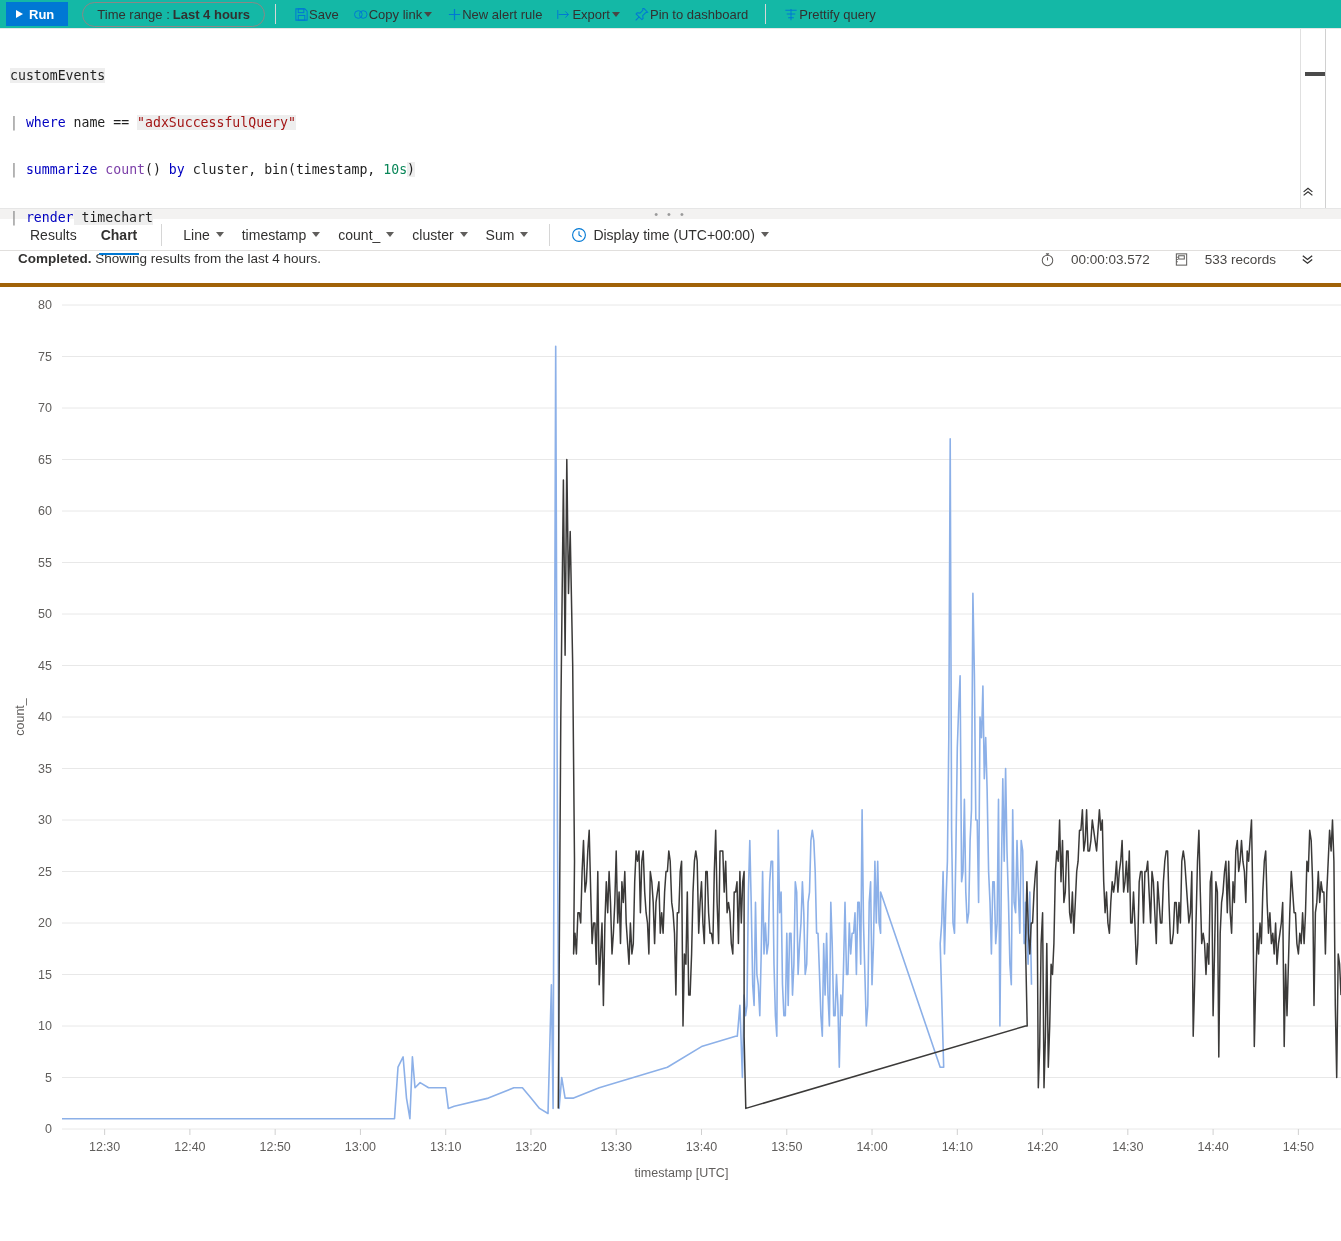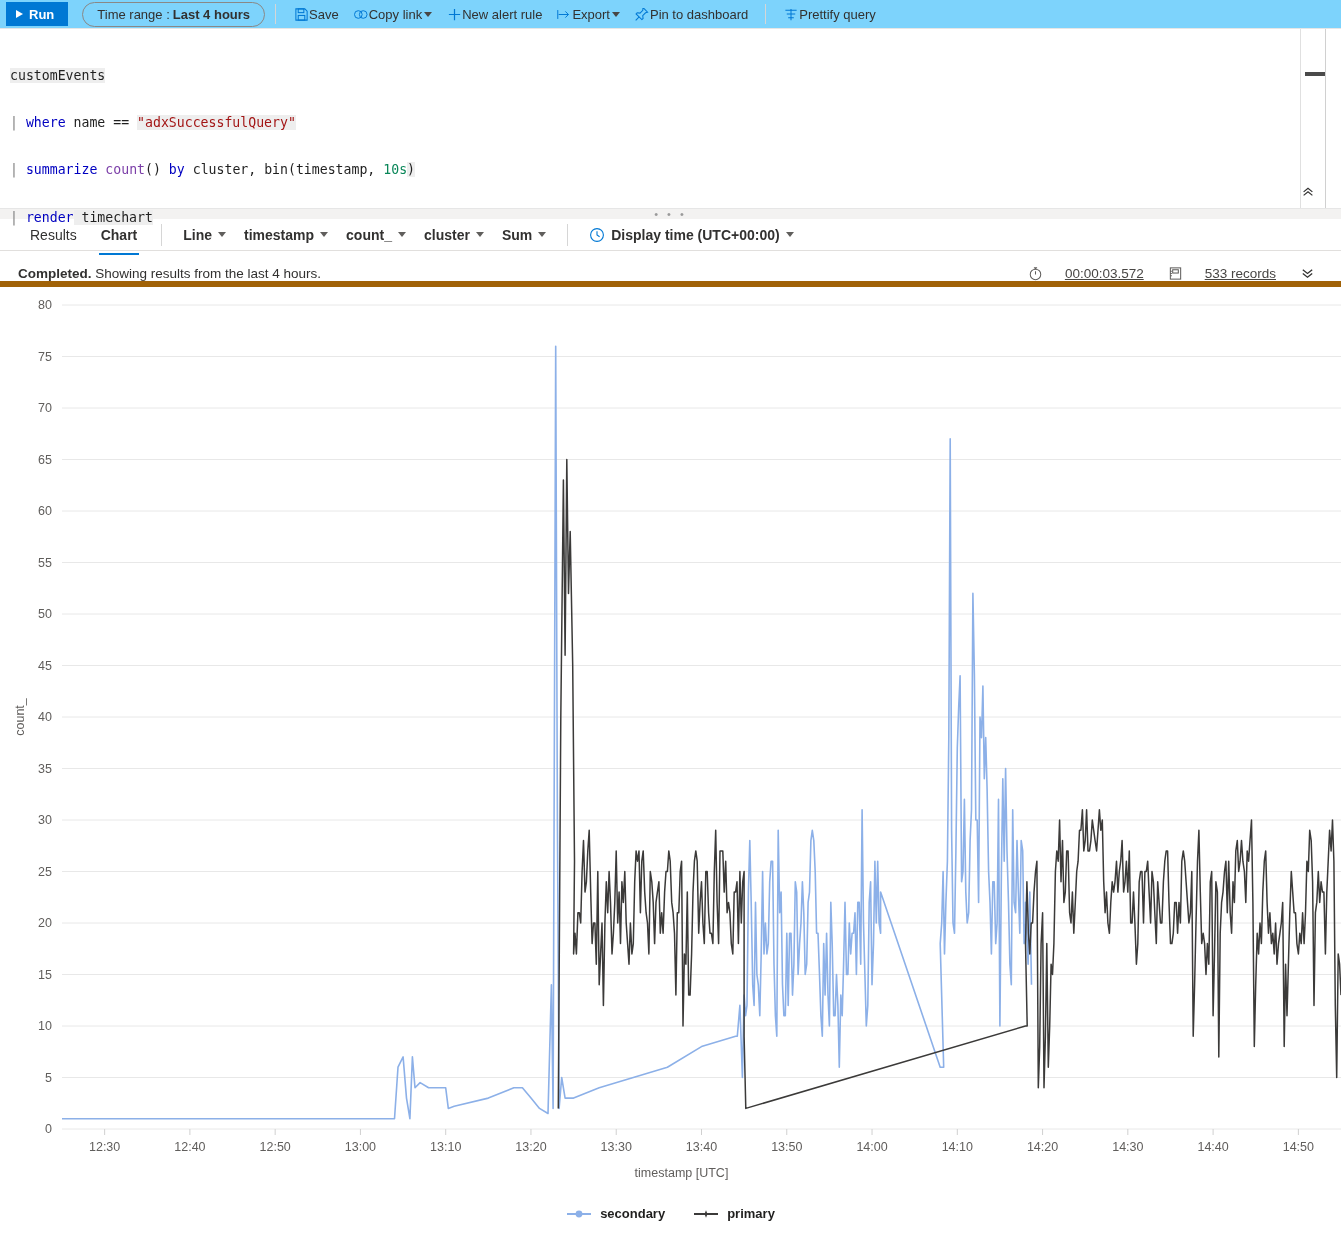--- a/index.html
+++ b/index.html
@@ -13,21 +13,21 @@
     overflow: hidden;
   }
 
   
   .toolbar {
     height: 29px;
     display: flex;
     align-items: center;
     gap: 0;
     padding: 0 4px 0 0;
-    background: #7dd3fc;
+    background: #14b8a6;
     border-bottom: 1px solid #e6e6e6;
     font-size: 13px;
   }
   .run-btn {
     display: flex; align-items: center; gap: 6px;
     background: #0078d4;
     color: #ffffff;
     height: 24px;
     padding: 0 14px 0 10px;
     margin-left: 6px;
@@ -161,45 +161,44 @@
     background: #0078d4;
   }
   .tab-sep { width: 1px; height: 22px; background: #d6d6d6; margin: 0 12px; }
   .dd {
     display: flex; align-items: center; gap: 6px;
     padding: 0 9px;
     height: 28px;
     cursor: pointer;
     color: #323130;
     white-space: nowrap;
-    font-weight: bold;
   }
   .chev-sm {
     width: 0; height: 0;
     border-left: 4px solid transparent;
     border-right: 4px solid transparent;
     border-top: 5px solid #605e5c;
   }
 
   
   .statusbar {
     height: 36px;
-    display: flex; align-items: flex-end;
+    display: flex; align-items: flex-start;
     padding: 0 18px 0 18px;
     font-size: 13.5px;
     color: #323130;
-    border-bottom: 6px solid #a16207;
+    border-bottom: 4px solid #a16207;
   }
   .status-left b { font-weight: 700; }
   .status-right {
     margin-left: auto;
     display: flex; align-items: center; gap: 8px;
     color: #484644;
   }
-  .status-chip { display: flex; align-items: center; gap: 21px; padding: 0 8px; text-decoration: underline; }
+  .status-chip { display: flex; align-items: center; gap: 15px; padding: 0 8px; }
 
   
   .chart-area {
     position: relative;
     height: 940px;
     background: #ffffff;
   }
   svg.chart { display: block; }
   .axis-label {
     font-family: "Liberation Sans", sans-serif;
@@ -471,30 +470,13 @@
       <text x="1298.3666666666668" y="864" text-anchor="middle" class="axis-label">14:50</text>
       <text x="681.5" y="890" text-anchor="middle" class="axis-title">timestamp [UTC]</text>
       <text x="24" y="430" text-anchor="middle" class="axis-title" transform="rotate(-90 24 430)">count_</text>
       <g>
         <path d="M62.0 831.7 L394.5 831.7 L394.5 831.7 L398.0 780.2 L403.1 769.9 L406.5 811.1 L409.9 831.7 L412.4 769.9 L415.0 800.8 L420.1 795.6 L428.6 800.8 L437.2 800.8 L445.7 800.8 L448.3 821.4 L454.2 819.3 L454.2 819.3 L488.3 811.1 L513.9 800.8 L522.4 800.8 L531.0 811.1 L539.5 821.4 L548.0 826.5 L548.0 826.5 L551.4 697.8 L553.1 821.4 L555.7 59.2 L557.4 533.0 L559.1 821.4 L561.7 790.5 L565.1 811.1 L573.6 811.1 L599.2 800.8 L633.3 790.5 L667.4 780.2 L701.5 759.6 L735.6 749.3 L735.6 749.3 L737.3 749.3 L739.9 718.4 L742.4 790.5 L744.1 708.1 L745.6 728.7 L747.0 718.4 L748.4 605.1 L749.8 553.6 L751.2 615.4 L752.7 697.8 L754.1 718.4 L755.5 615.4 L756.9 687.5 L758.3 697.8 L759.8 728.7 L761.2 666.9 L762.6 584.5 L764.0 666.9 L765.4 636.0 L766.9 666.9 L768.3 656.6 L769.7 594.8 L771.1 574.2 L772.6 574.2 L774.0 677.2 L775.4 728.7 L776.8 749.3 L778.2 543.3 L779.7 625.7 L781.1 605.1 L782.5 697.8 L783.9 728.7 L785.3 728.7 L786.8 646.3 L788.2 718.4 L789.6 646.3 L791.0 646.3 L792.5 708.1 L793.9 677.2 L795.3 594.8 L796.7 605.1 L798.1 687.5 L799.6 656.6 L801.0 636.0 L802.4 594.8 L803.8 625.7 L805.2 687.5 L806.7 677.2 L808.1 615.4 L809.5 605.1 L810.9 553.6 L812.3 543.3 L813.8 553.6 L815.2 584.5 L816.6 646.3 L818.0 646.3 L819.5 687.5 L820.9 728.7 L822.3 749.3 L823.7 656.6 L825.1 708.1 L826.6 646.3 L828.0 708.1 L829.4 739.0 L830.8 615.4 L832.2 656.6 L833.7 728.7 L835.1 728.7 L836.5 687.5 L837.9 718.4 L839.3 780.2 L840.8 708.1 L842.2 728.7 L843.6 677.2 L845.0 615.4 L846.5 687.5 L847.9 687.5 L849.3 636.0 L850.7 666.9 L852.1 646.3 L853.6 646.3 L855.0 625.7 L856.4 687.5 L857.8 615.4 L859.2 615.4 L860.7 677.2 L862.1 522.7 L863.5 636.0 L864.9 687.5 L866.3 739.0 L867.8 718.4 L869.2 615.4 L870.6 594.8 L872.0 697.8 L873.5 656.6 L874.9 574.2 L876.3 636.0 L877.7 574.2 L879.1 636.0 L880.6 646.3 L880.6 605.1 L940.2 780.2 L943.7 780.2 L940.2 656.6 L941.7 636.0 L943.1 584.5 L944.5 666.9 L945.9 615.4 L947.4 574.2 L948.8 450.6 L950.2 151.9 L951.6 543.3 L953.0 636.0 L954.5 646.3 L955.9 563.9 L957.3 460.9 L958.7 419.7 L960.1 388.8 L961.6 594.8 L963.0 584.5 L964.4 512.4 L965.8 605.1 L967.2 636.0 L968.7 625.7 L970.1 553.6 L971.5 522.7 L972.9 306.4 L974.4 388.8 L975.8 533.0 L977.2 533.0 L978.6 615.4 L980.0 430.0 L981.5 450.6 L982.9 399.1 L984.3 491.8 L985.7 450.6 L987.1 502.1 L988.6 584.5 L990.0 615.4 L991.4 666.9 L992.8 594.8 L994.2 594.8 L995.7 656.6 L997.1 636.0 L998.5 512.4 L999.9 739.0 L1001.4 584.5 L1002.8 491.8 L1004.2 574.2 L1005.6 481.5 L1007.0 563.9 L1008.5 615.4 L1009.9 677.2 L1011.3 697.8 L1012.7 522.7 L1014.1 615.4 L1015.6 625.7 L1017.0 553.6 L1018.4 605.1 L1019.8 646.3 L1021.2 553.6 L1022.7 563.9 L1024.1 656.6 L1025.5 636.0 L1025.5 615.4 L1028.1 677.2 L1029.8 605.1 L1031.5 697.8 " fill="none" stroke="#8cb0e8" stroke-width="1.6" stroke-linejoin="round"></path>
       </g>
       <g>
         <path d="M558.3 821.4 L560.8 430.0 L563.4 193.1 L565.1 368.2 L566.8 172.5 L568.5 306.4 L570.2 244.6 L572.7 378.5 L574.5 574.2 L573.6 666.9 L575.0 646.3 L576.4 666.9 L577.9 625.7 L579.3 625.7 L580.7 636.0 L582.1 584.5 L583.5 553.6 L585.0 605.1 L586.4 594.8 L587.8 563.9 L589.2 543.3 L590.7 605.1 L592.1 656.6 L593.5 636.0 L594.9 636.0 L596.3 677.2 L597.8 584.5 L599.2 697.8 L600.6 666.9 L602.0 636.0 L603.4 718.4 L604.9 636.0 L606.3 594.8 L607.7 625.7 L609.1 584.5 L610.5 615.4 L612.0 666.9 L613.4 646.3 L614.8 615.4 L616.2 563.9 L617.7 636.0 L619.1 605.1 L620.5 656.6 L621.9 594.8 L623.3 615.4 L624.8 584.5 L626.2 636.0 L627.6 656.6 L629.0 677.2 L630.4 636.0 L631.9 666.9 L633.3 656.6 L634.7 594.8 L636.1 563.9 L637.5 574.2 L639.0 563.9 L640.4 625.7 L641.8 574.2 L643.2 563.9 L644.7 605.1 L646.1 625.7 L647.5 636.0 L648.9 666.9 L650.3 584.5 L651.8 594.8 L653.2 615.4 L654.6 656.6 L656.0 615.4 L657.4 605.1 L658.9 594.8 L660.3 646.3 L661.7 625.7 L663.1 646.3 L664.6 605.1 L666.0 584.5 L667.4 584.5 L668.8 563.9 L670.2 574.2 L671.7 615.4 L673.1 625.7 L674.5 646.3 L675.9 708.1 L677.3 625.7 L678.8 625.7 L680.2 584.5 L681.6 574.2 L683.0 739.0 L684.4 666.9 L685.9 677.2 L687.3 605.1 L688.7 708.1 L690.1 708.1 L691.6 666.9 L693.0 605.1 L694.4 574.2 L695.8 563.9 L697.2 574.2 L698.7 646.3 L700.1 615.4 L701.5 594.8 L702.9 636.0 L704.3 656.6 L705.8 584.5 L707.2 584.5 L708.6 625.7 L710.0 646.3 L711.4 646.3 L712.9 656.6 L714.3 584.5 L715.7 543.3 L717.1 615.4 L718.6 656.6 L720.0 563.9 L721.4 563.9 L722.8 563.9 L724.2 605.1 L725.7 574.2 L727.1 625.7 L728.5 615.4 L729.9 625.7 L731.3 656.6 L732.8 666.9 L734.2 605.1 L735.6 605.1 L737.0 594.8 L738.4 656.6 L739.9 584.5 L741.3 636.0 L742.7 594.8 L744.1 584.5 L744.1 749.3 L745.8 821.4 L1025.5 739.0 L1027.2 739.0 L1025.5 656.6 L1026.9 594.8 L1028.4 646.3 L1029.8 666.9 L1031.2 636.0 L1032.6 636.0 L1034.0 605.1 L1035.5 584.5 L1036.9 574.2 L1038.3 800.8 L1039.7 759.6 L1041.1 656.6 L1042.6 625.7 L1044.0 800.8 L1045.4 749.3 L1046.8 656.6 L1048.3 780.2 L1049.7 739.0 L1051.1 677.2 L1052.5 687.5 L1053.9 656.6 L1055.4 584.5 L1056.8 563.9 L1058.2 574.2 L1059.6 533.0 L1061.0 594.8 L1062.5 553.6 L1063.9 615.4 L1065.3 605.1 L1066.7 563.9 L1068.1 563.9 L1069.6 625.7 L1071.0 636.0 L1072.4 605.1 L1073.8 646.3 L1075.3 615.4 L1076.7 584.5 L1078.1 574.2 L1079.5 543.3 L1080.9 543.3 L1082.4 522.7 L1083.8 563.9 L1085.2 553.6 L1086.6 522.7 L1088.0 563.9 L1089.5 563.9 L1090.9 553.6 L1092.3 533.0 L1093.7 543.3 L1095.1 553.6 L1096.6 563.9 L1098.0 543.3 L1099.4 522.7 L1100.8 543.3 L1102.3 533.0 L1103.7 594.8 L1105.1 625.7 L1106.5 605.1 L1107.9 636.0 L1109.4 646.3 L1110.8 615.4 L1112.2 594.8 L1113.6 605.1 L1115.0 594.8 L1116.5 574.2 L1117.9 605.1 L1119.3 584.5 L1120.7 574.2 L1122.1 553.6 L1123.6 605.1 L1125.0 594.8 L1126.4 574.2 L1127.8 605.1 L1129.3 563.9 L1130.7 636.0 L1132.1 636.0 L1133.5 605.1 L1134.9 636.0 L1136.4 677.2 L1137.8 656.6 L1139.2 594.8 L1140.6 584.5 L1142.0 584.5 L1143.5 636.0 L1144.9 584.5 L1146.3 584.5 L1147.7 574.2 L1149.1 605.1 L1150.6 636.0 L1152.0 584.5 L1153.4 594.8 L1154.8 625.7 L1156.3 656.6 L1157.7 594.8 L1159.1 615.4 L1160.5 636.0 L1161.9 636.0 L1163.4 594.8 L1164.8 574.2 L1166.2 563.9 L1167.6 563.9 L1169.0 615.4 L1170.5 656.6 L1171.9 656.6 L1173.3 646.3 L1174.7 615.4 L1176.2 615.4 L1177.6 646.3 L1179.0 615.4 L1180.4 636.0 L1181.8 574.2 L1183.3 563.9 L1184.7 574.2 L1186.1 594.8 L1187.5 615.4 L1188.9 636.0 L1190.4 625.7 L1191.8 584.5 L1193.2 749.3 L1194.6 697.8 L1196.0 636.0 L1197.5 574.2 L1198.9 543.3 L1200.3 605.1 L1201.7 656.6 L1203.2 646.3 L1204.6 656.6 L1206.0 687.5 L1207.4 656.6 L1208.8 677.2 L1210.3 594.8 L1211.7 584.5 L1213.1 728.7 L1214.5 666.9 L1215.9 594.8 L1217.4 605.1 L1218.8 769.9 L1220.2 646.3 L1221.6 615.4 L1223.0 605.1 L1224.5 584.5 L1225.9 574.2 L1227.3 625.7 L1228.7 574.2 L1230.2 625.7 L1231.6 646.3 L1233.0 594.8 L1234.4 615.4 L1235.8 563.9 L1237.3 553.6 L1238.7 584.5 L1240.1 574.2 L1241.5 553.6 L1242.9 574.2 L1244.4 584.5 L1245.8 615.4 L1247.2 563.9 L1248.6 574.2 L1250.0 553.6 L1251.5 533.0 L1252.9 615.4 L1254.3 759.6 L1255.7 697.8 L1257.2 646.3 L1258.6 666.9 L1260.0 636.0 L1261.4 656.6 L1262.8 605.1 L1264.3 574.2 L1265.7 563.9 L1267.1 615.4 L1268.5 646.3 L1269.9 625.7 L1271.4 656.6 L1272.8 646.3 L1274.2 666.9 L1275.6 636.0 L1277.0 677.2 L1278.5 656.6 L1279.9 646.3 L1281.3 636.0 L1282.7 615.4 L1284.2 759.6 L1285.6 677.2 L1287.0 728.7 L1288.4 677.2 L1289.8 625.7 L1291.3 584.5 L1292.7 605.1 L1294.1 625.7 L1295.5 625.7 L1296.9 656.6 L1298.4 666.9 L1299.8 646.3 L1301.2 656.6 L1302.6 625.7 L1304.1 656.6 L1305.5 625.7 L1306.9 574.2 L1308.3 584.5 L1309.7 543.3 L1311.2 553.6 L1312.6 594.8 L1314.0 718.4 L1315.4 625.7 L1316.8 615.4 L1318.3 584.5 L1319.7 615.4 L1321.1 594.8 L1322.5 605.1 L1323.9 605.1 L1325.4 666.9 L1326.8 605.1 L1328.2 574.2 L1329.6 543.3 L1331.1 563.9 L1332.5 533.0 L1333.9 574.2 L1335.3 718.4 L1336.7 790.5 L1338.2 666.9 L1339.6 677.2 L1341.0 708.1 " fill="none" stroke="#3b3a39" stroke-width="1.5" stroke-linejoin="round"></path>
       </g>
     </svg>
-  <div class="legend-row">
-    <div class="legend-item">
-      <svg class="legend-marker" viewBox="0 0 26 12">
-        <path d="M1 6h24" stroke="#8cb0e8" stroke-width="2"></path>
-          <circle cx="13" cy="6" r="3.4" fill="#8cb0e8"></circle>
-      </svg>
-      <span>secondary</span>
-    </div>
-    <div class="legend-item">
-      <svg class="legend-marker" viewBox="0 0 26 12">
-        <path d="M1 6h24" stroke="#3b3a39" stroke-width="2"></path>
-          <path d="M13 2.2l1.5 3.8L13 9.8 11.5 6z" fill="#3b3a39"></path>
-          <path d="M9.2 6h7.6" stroke="#3b3a39" stroke-width="2"></path>
-      </svg>
-      <span>primary</span>
-    </div>
-  </div>
 </div>
 
 </body></html>

